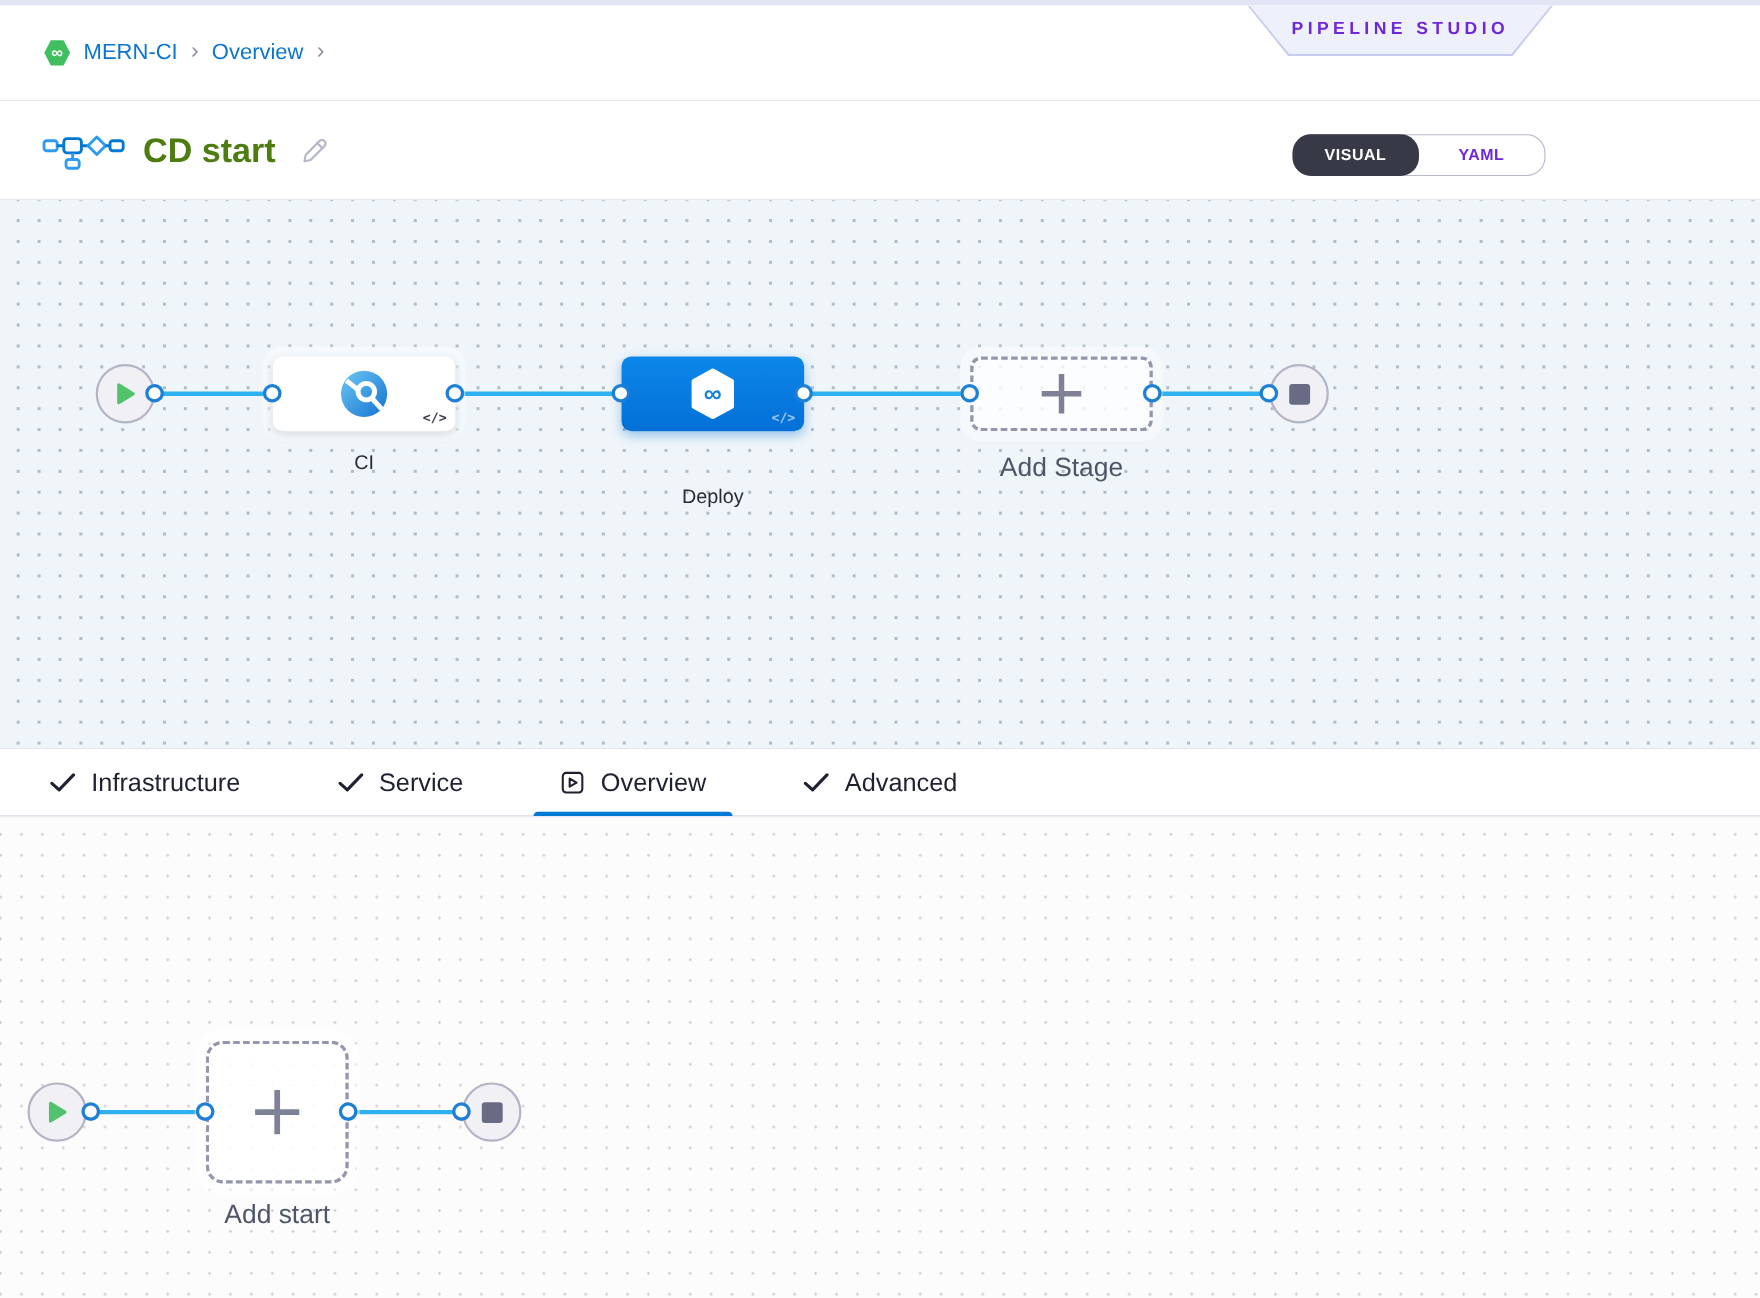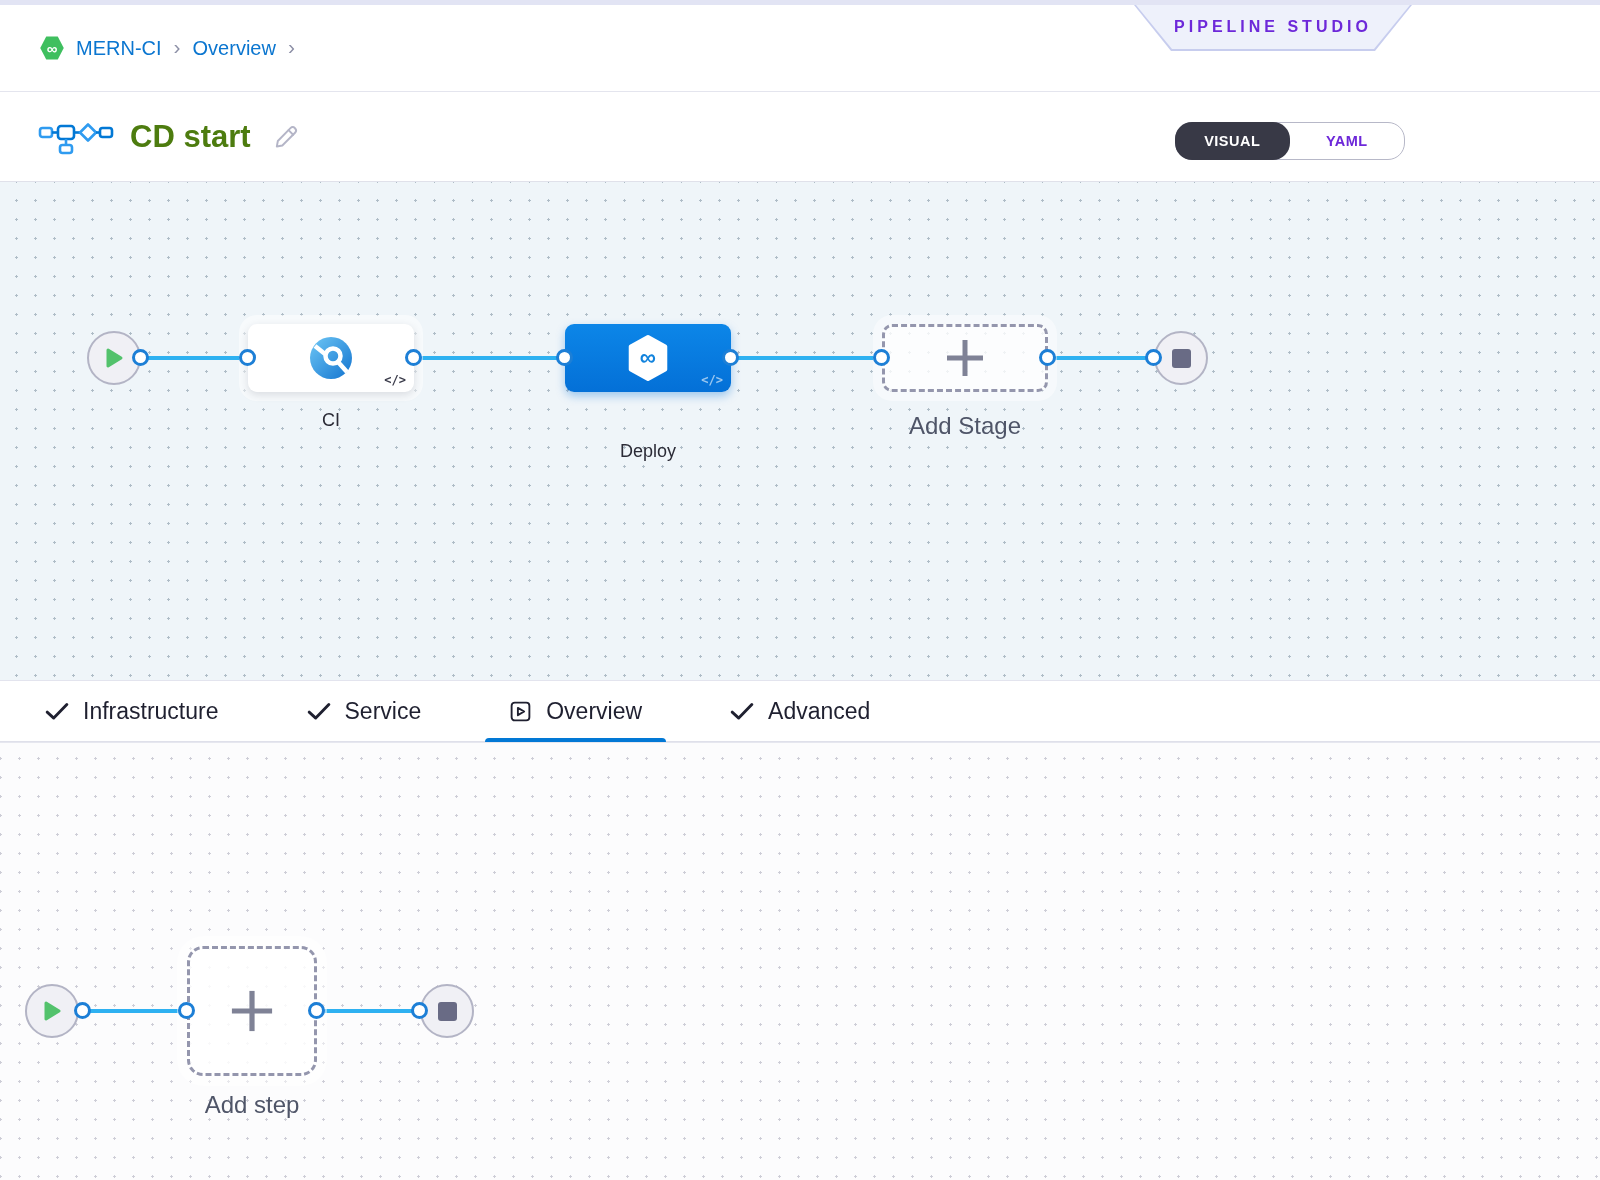--- a/index.html
+++ b/index.html
@@ -250,16 +250,16 @@
 
     <div class="node-circle" style="left:420px; top:241px;">
       <div class="stop-square"></div>
     </div>
 
     <div class="conn-dot" style="left:74px; top:259px;"></div>
     <div class="conn-dot" style="left:178px; top:259px;"></div>
     <div class="conn-dot" style="left:308px; top:259px;"></div>
     <div class="conn-dot" style="left:411px; top:259px;"></div>
 
-    <div class="stage-label muted" style="left:167px; top:348px; width:170px;">Add step</div>
+    <div class="stage-label muted" style="left:167px; top:348px; width:170px;">Add start</div>
   </div>
 
 </div>
 
 </body></html>

